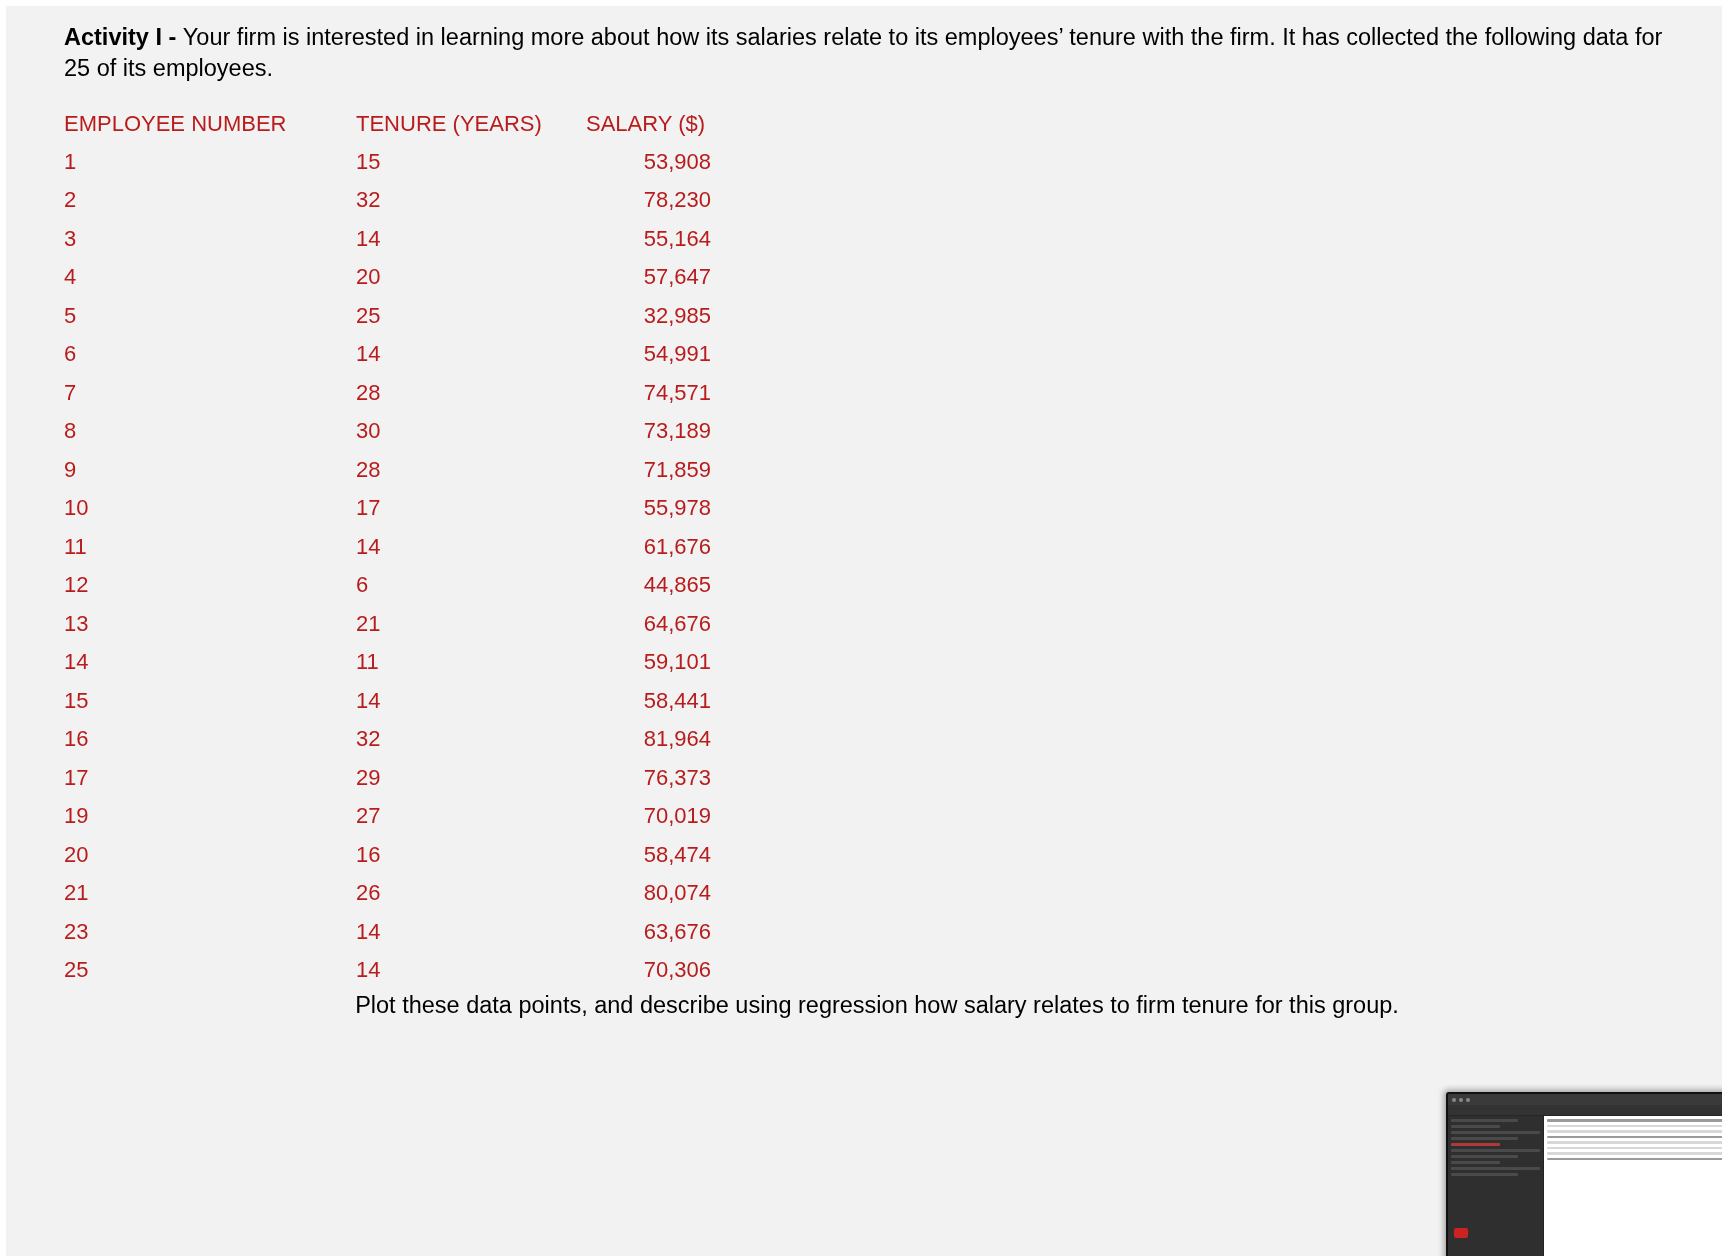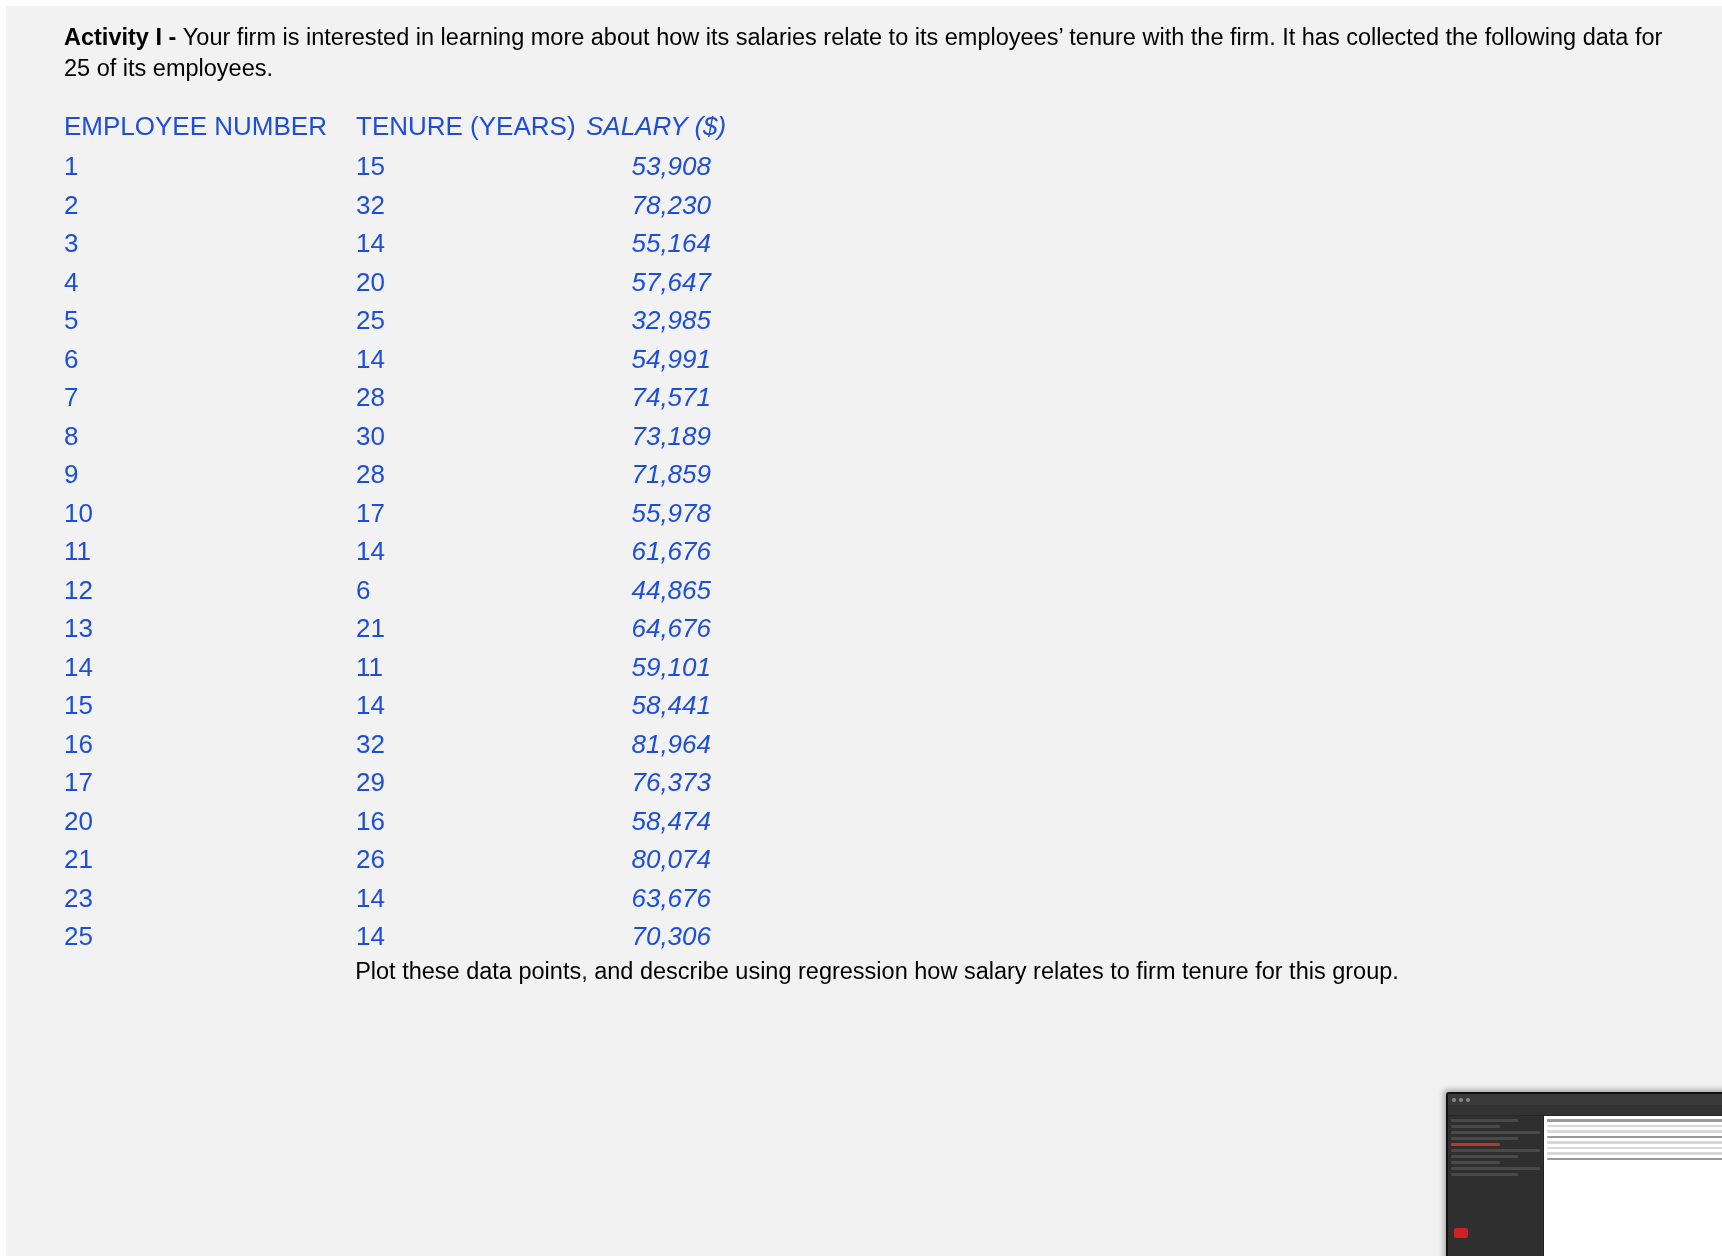--- a/index.html
+++ b/index.html
@@ -43,38 +43,38 @@
     line-height: 1.33;
     color: #000000;
     max-width: 1600px;
     margin: 0 0 26px 0;
   }
   .intro b {
     font-weight: bold;
   }
   table.data {
     border-collapse: collapse;
-    font-size: 26px;
-    color: #1d4ed8;
+    font-size: 22px;
+    color: #b91c1c;
   }
   table.data th {
     text-align: left;
     font-weight: normal;
     padding: 0 0 6px 0;
     white-space: nowrap;
   }
   table.data td {
     padding: 0;
     height: 38.5px;
     vertical-align: middle;
     white-space: nowrap;
   }
   .col-emp { width: 292px; }
   .col-ten { width: 230px; }
-  .col-sal { width: 200px; font-style: italic; }
+  .col-sal { width: 200px; }
   th.col-sal, td.col-sal {
     text-align: left;
   }
   td.col-sal {
     padding-left: 0;
   }
   .sal-cell {
     display: inline-block;
     width: 125px;
     text-align: right;
@@ -265,20 +265,25 @@
           </tr>
           <tr>
             <td class="col-emp">16</td>
             <td class="col-ten">32</td>
             <td class="col-sal"><span class="sal-cell">81,964</span></td>
           </tr>
           <tr>
             <td class="col-emp">17</td>
             <td class="col-ten">29</td>
             <td class="col-sal"><span class="sal-cell">76,373</span></td>
+          </tr>
+          <tr>
+            <td class="col-emp">19</td>
+            <td class="col-ten">27</td>
+            <td class="col-sal"><span class="sal-cell">70,019</span></td>
           </tr>
           <tr>
             <td class="col-emp">20</td>
             <td class="col-ten">16</td>
             <td class="col-sal"><span class="sal-cell">58,474</span></td>
           </tr>
           <tr>
             <td class="col-emp">21</td>
             <td class="col-ten">26</td>
             <td class="col-sal"><span class="sal-cell">80,074</span></td>

